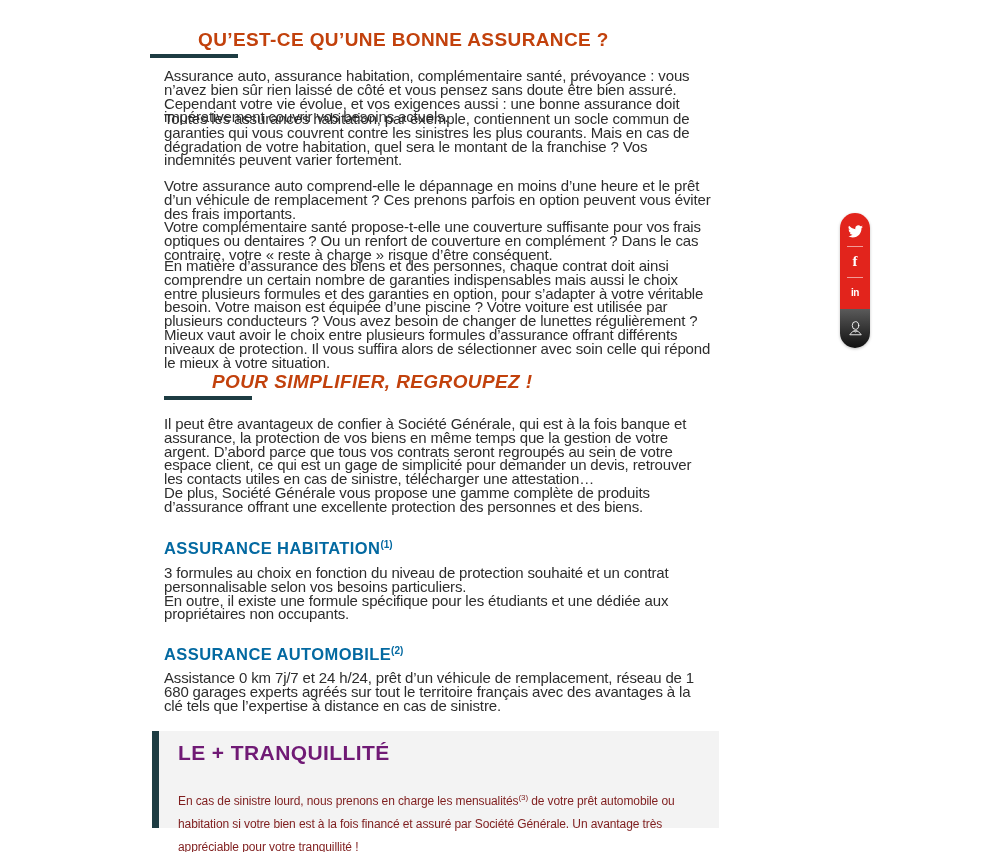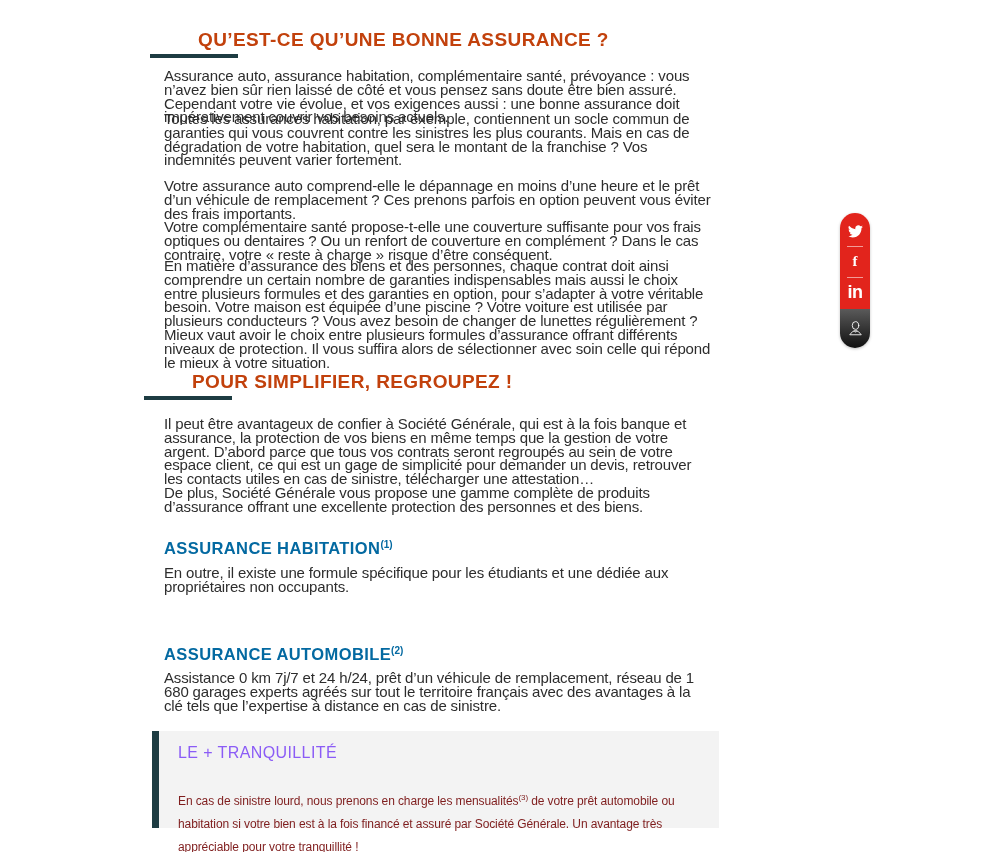--- a/index.html
+++ b/index.html
@@ -46,24 +46,24 @@
 
   
   .callout {
     width: 567px;
     height: 97px;
     background: #f3f3f3;
     border-left: 7px solid #1d3c42;
     padding: 11px 18px 12px 19px;
   }
   .callout-title {
-    color: #8b5cf6;
-    font-size: 16px;
+    color: #701a75;
+    font-size: 21px;
     line-height: 22px;
-    font-weight: 400;
+    font-weight: 700;
     letter-spacing: 0.4px;
   }
   .callout-text {
     margin-top: 22px;
     font-size: 12px;
     line-height: 23px;
     letter-spacing: -0.1px;
     color: #7f1d1d;
   }
   .callout-text .sup { font-size: 8px; vertical-align: 5px; }
@@ -97,21 +97,21 @@
     justify-content: center;
     cursor: pointer;
     color: #ffffff;
   }
   .social-sep {
     width: 16px;
     height: 1px;
     background: rgba(255,255,255,0.55);
   }
   .social-label-f { font-weight: bold; font-size: 15px; font-family: "Liberation Serif", serif; }
-  .social-label-in { font-weight: bold; font-size: 18px; letter-spacing: -0.5px; }
+  .social-label-in { font-weight: bold; font-size: 10px; letter-spacing: -0.5px; }
   .social-dark {
     height: 39px;
     background: linear-gradient(#5a5a5a, #101010);
     display: flex;
     align-items: center;
     justify-content: center;
     cursor: pointer;
   }
 </style>
 </head>
@@ -121,34 +121,35 @@
   <div class="h1">QU’EST-CE QU’UNE BONNE ASSURANCE ?</div>
   <div class="h1-bar"></div>
 </div>
 
 <div class="abs para" style="left:164px; top:69px;">Assurance auto, assurance habitation, complémentaire santé, prévoyance : vous n’avez bien sûr rien laissé de côté et vous pensez sans doute être bien assuré. Cependant votre vie évolue, et vos exigences aussi : une bonne assurance doit impérativement couvrir vos besoins actuels.</div>
 <div class="abs para" style="left:164px; top:112px;">Toutes les assurances habitation, par exemple, contiennent un socle commun de garanties qui vous couvrent contre les sinistres les plus courants. Mais en cas de dégradation de votre habitation, quel sera le montant de la franchise ? Vos indemnités peuvent varier fortement.</div>
 <div class="abs para" style="left:164px; top:179px;">Votre assurance auto comprend-elle le dépannage en moins d’une heure et le prêt d’un véhicule de remplacement ? Ces prenons parfois en option peuvent vous éviter des frais importants.</div>
 <div class="abs para" style="left:164px; top:220px;">Votre complémentaire santé propose-t-elle une couverture suffisante pour vos frais optiques ou dentaires ? Ou un renfort de couverture en complément ? Dans le cas contraire, votre « reste à charge » risque d’être conséquent.</div>
 <div class="abs para" style="left:164px; top:259px;">En matière d’assurance des biens et des personnes, chaque contrat doit ainsi comprendre un certain nombre de garanties indispensables mais aussi le choix entre plusieurs formules et des garanties en option, pour s’adapter à votre véritable besoin. Votre maison est équipée d’une piscine ? Votre voiture est utilisée par plusieurs conducteurs ? Vous avez besoin de changer de lunettes régulièrement ? Mieux vaut avoir le choix entre plusieurs formules d’assurance offrant différents niveaux de protection. Il vous suffira alors de sélectionner avec soin celle qui répond le mieux à votre situation.</div>
 
-<div class="abs" style="left:144px; top:370px;">
+<div class="abs" style="left:164px; top:370px;font-style:italic;">
   <div class="h1">POUR SIMPLIFIER, REGROUPEZ !</div>
   <div class="h1-bar"></div>
 </div>
 
 <div class="abs para" style="left:164px; top:417px;">
   <span class="pline">Il peut être avantageux de confier à Société Générale, qui est à la fois banque et assurance, la protection de vos biens en même temps que la gestion de votre argent. D’abord parce que tous vos contrats seront regroupés au sein de votre espace client, ce qui est un gage de simplicité pour demander un devis, retrouver les contacts utiles en cas de sinistre, télécharger une attestation…</span>
   <span class="pline">De plus, Société Générale vous propose une gamme complète de produits d’assurance offrant une excellente protection des personnes et des biens.</span>
 </div>
 
 <div class="abs h3" style="left:164px; top:536px;">
   <span>ASSURANCE HABITATION</span><span class="sup">(1)</span>
 </div>
 <div class="abs para" style="left:164px; top:566px;">
+  <span class="pline">3 formules au choix en fonction du niveau de protection souhaité et un contrat personnalisable selon vos besoins particuliers.</span>
   <span class="pline">En outre, il existe une formule spécifique pour les étudiants et une dédiée aux propriétaires non occupants.</span>
 </div>
 
 <div class="abs h3" style="left:164px; top:642px;">
   <span>ASSURANCE AUTOMOBILE</span><span class="sup">(2)</span>
 </div>
 <div class="abs para" style="left:164px; top:671px;">Assistance 0 km 7j/7 et 24 h/24, prêt d’un véhicule de remplacement, réseau de 1 680 garages experts agréés sur tout le territoire français avec des avantages à la clé tels que l’expertise à distance en cas de sinistre.</div>
 
 <div class="abs callout" style="left:152px; top:731px;">
   <div class="callout-title">LE + TRANQUILLITÉ</div>

